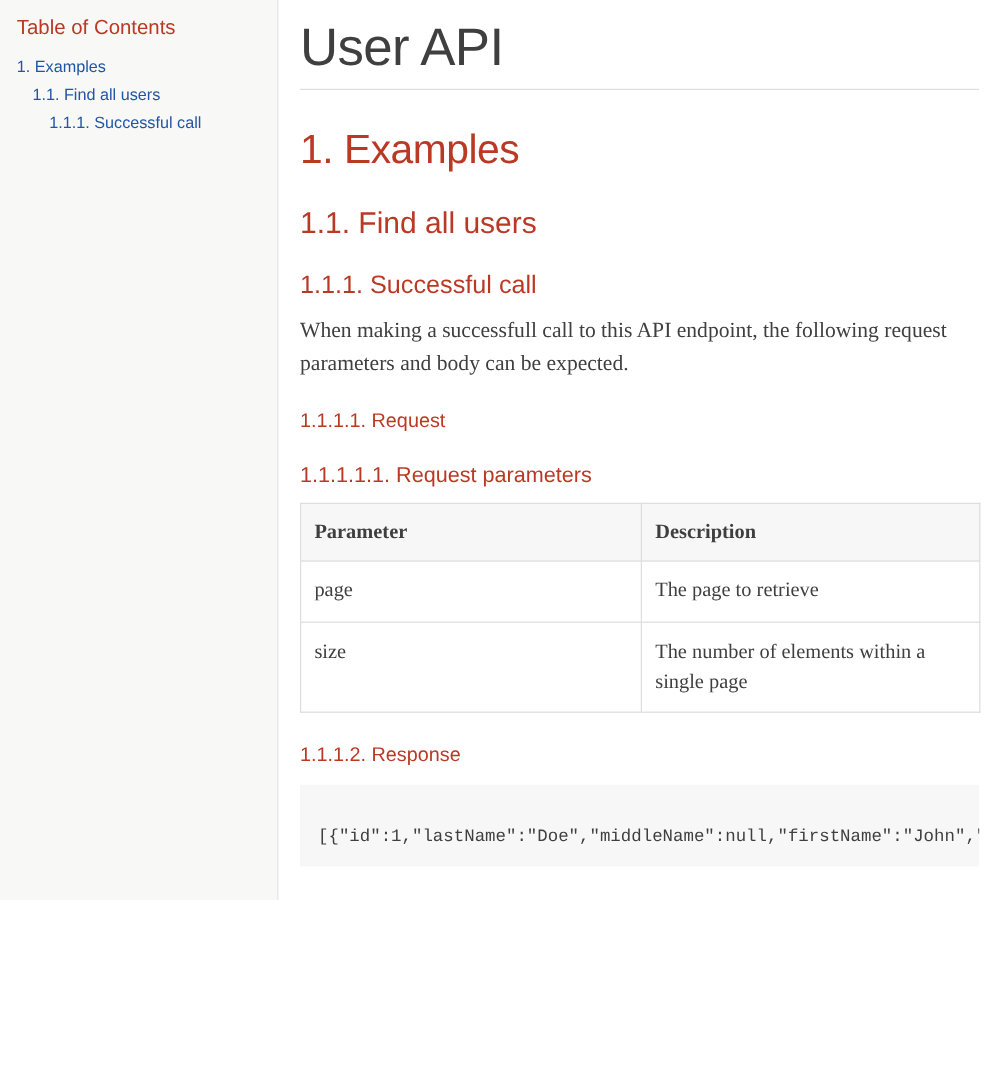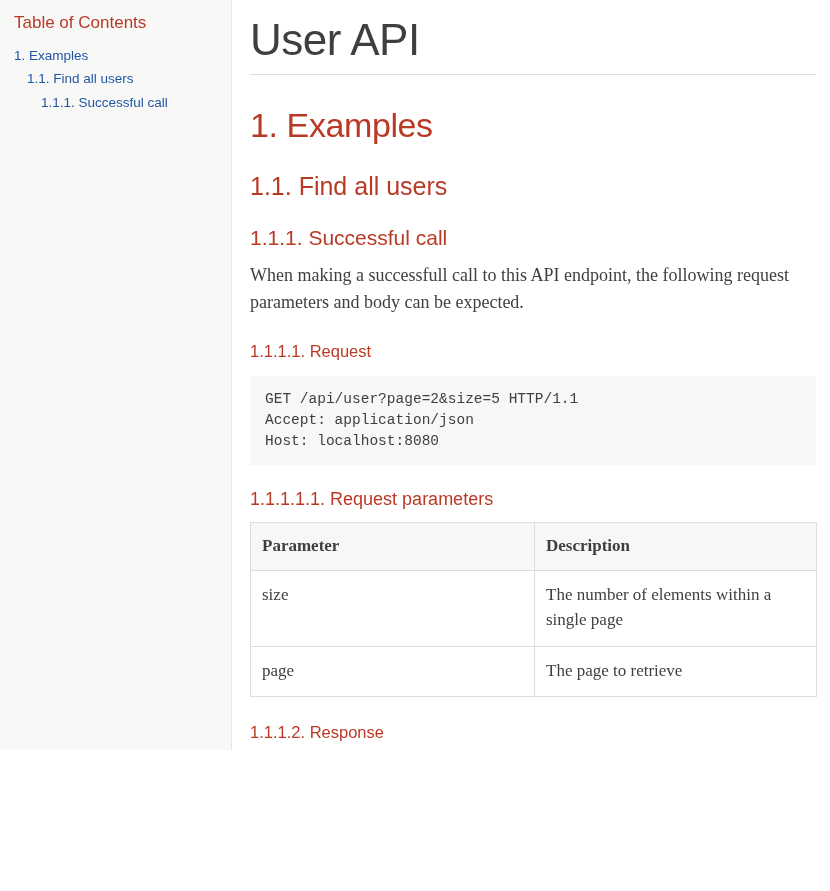--- a/index.html
+++ b/index.html
@@ -194,47 +194,42 @@
     <h2 class="sect1">1. Examples</h2>
 
     <h3 class="sect2">1.1. Find all users</h3>
 
     <h4 class="sect3">1.1.1. Successful call</h4>
 
     <p class="para">When making a successfull call to this API endpoint, the following request parameters and body can be expected.</p>
 
     <h5 class="sect4">1.1.1.1. Request</h5>
 
-    <div class="listingblock">
-      <pre>GET /api/user?page=2&amp;size=5 HTTP/1.1
-Accept: application/json
-Host: localhost:8080</pre>
-    </div>
 
     <h6 class="sect5">1.1.1.1.1. Request parameters</h6>
 
     <table class="params">
       <colgroup>
         <col class="c1">
         <col class="c2">
       </colgroup>
       <thead>
         <tr>
           <th>Parameter</th>
           <th>Description</th>
         </tr>
       </thead>
       <tbody>
         <tr>
+          <td>page</td>
+          <td>The page to retrieve</td>
+        </tr>
+        <tr>
           <td>size</td>
           <td>The number of elements within a single page</td>
-        </tr>
-        <tr>
-          <td>page</td>
-          <td>The page to retrieve</td>
         </tr>
       </tbody>
     </table>
 
     <h5 class="sect4">1.1.1.2. Response</h5>
 
     <div class="listingblock">
       <pre style="margin-top:21px;">[{"id":1,"lastName":"Doe","middleName":null,"firstName":"John","</pre>
     </div>
   </main>

